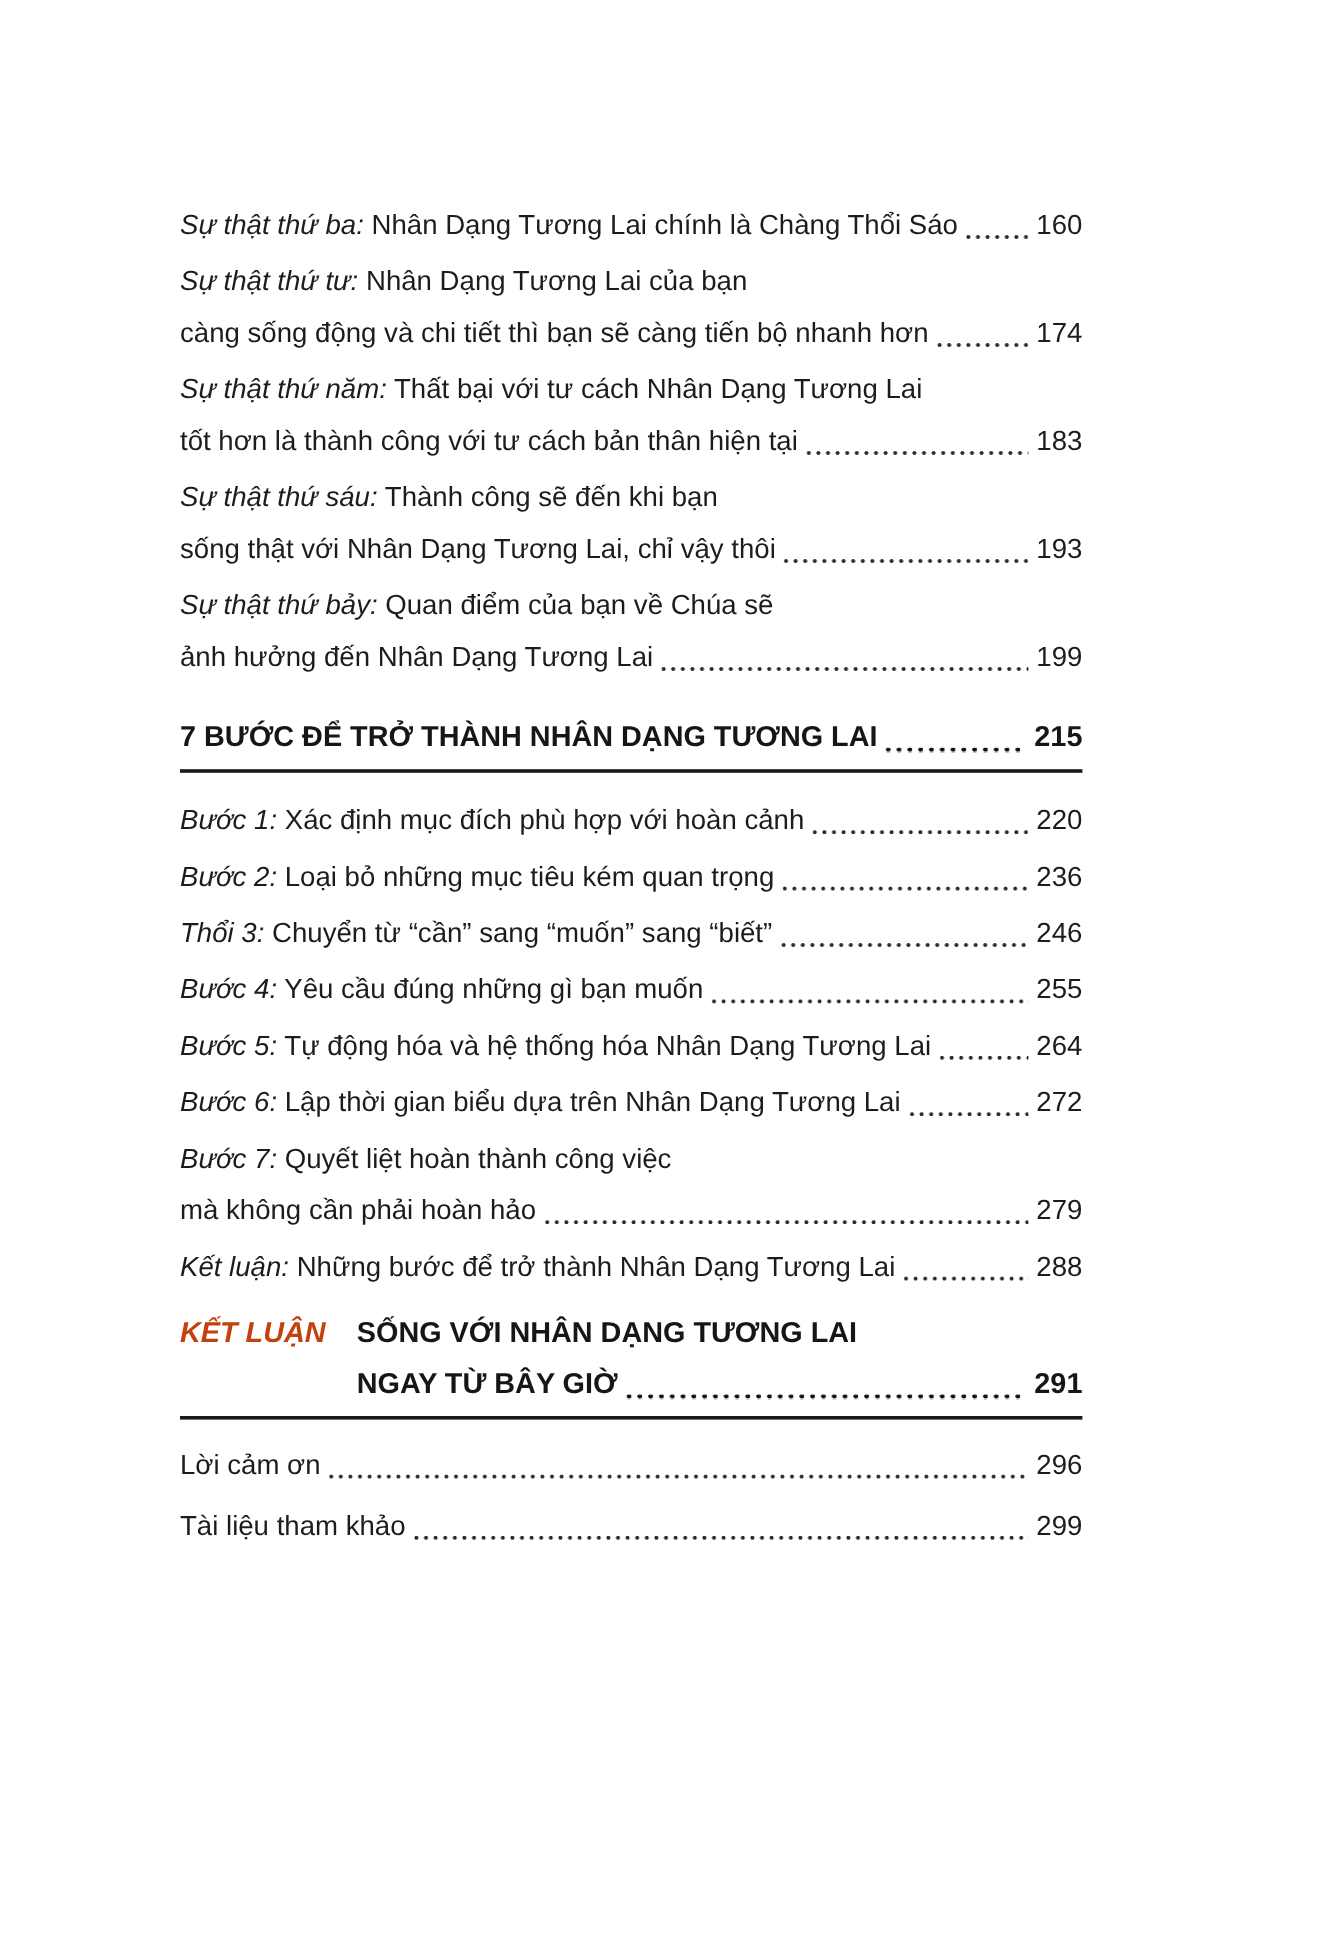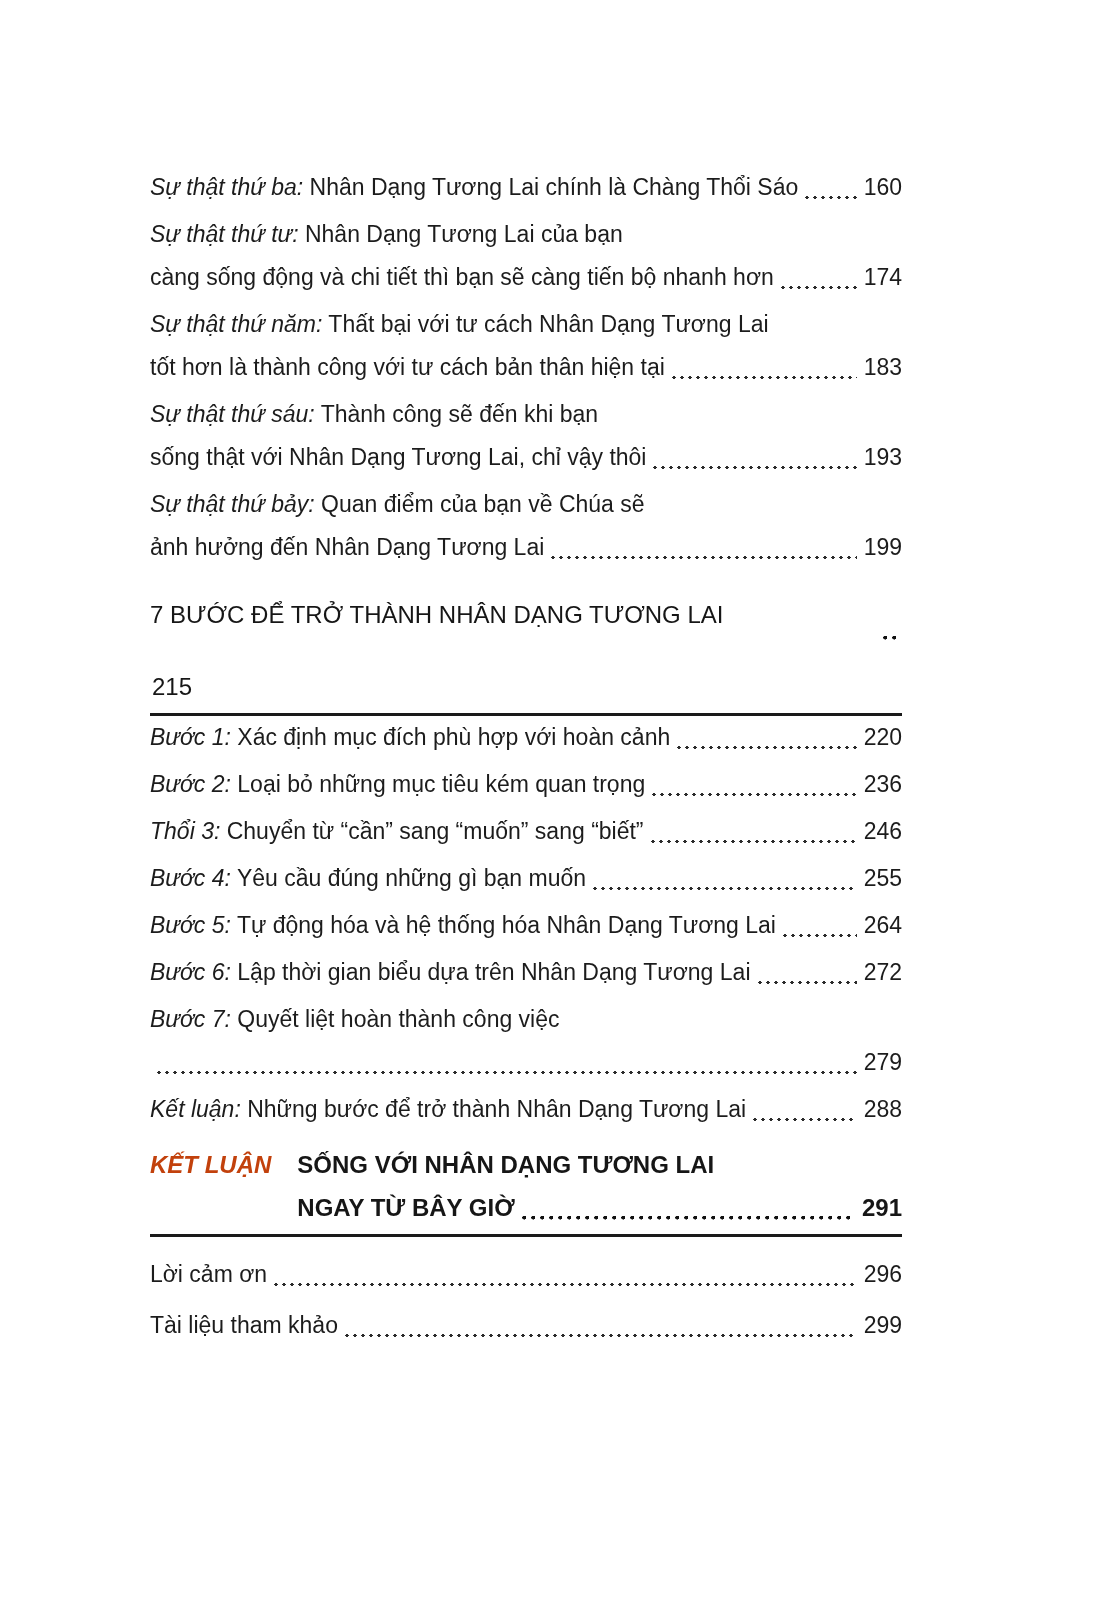--- a/index.html
+++ b/index.html
@@ -14,21 +14,21 @@
     overflow: hidden;
   }
   .content {
     position: absolute;
     left: 150px;
     top: 166px;
     width: 752px;
   }
   .line {
     display: flex;
-    align-items: flex-start;
+    align-items: flex-end;
     line-height: 43px;
     font-size: 23px;
   }
   .txt { flex: 0 1 auto; white-space: nowrap; }
   .lbl { font-style: italic; }
   .dots {
     flex: 1 1 20px;
     min-width: 14px;
     height: 3px;
     align-self: flex-end;
@@ -39,27 +39,27 @@
   }
   .dots.bold {
     background-image: radial-gradient(circle at 2.2px 1.6px, #111111 1.8px, rgba(0,0,0,0) 2.1px);
     background-size: 9px 4px;
     height: 4px;
     margin-bottom: 9px;
   }
   .pg { flex: 0 0 auto; margin-left: 2px; }
   .entry { margin-bottom: 4px; }
   .sec-head-block { margin-top: 24px; }
-  .sec-head-block .line { font-weight: 400; font-size: 24px; color: #161616; flex-direction: column; }
+  .sec-head-block .line { font-weight: 700; font-size: 24px; color: #161616; }
   .rule {
     height: 3px;
     background: #1a1a1a;
     margin-top: 5px;
   }
-  .steps { }
+  .steps { margin-top: 18px; }
   .concl-block { margin-top: 12px; }
   .concl-row {
     display: flex;
     align-items: flex-start;
     font-weight: 700;
     font-size: 24px;
     color: #161616;
   }
   .concl-label {
     flex: 0 0 auto;
@@ -192,20 +192,21 @@
         <span class="dots"></span>
         <span class="pg">272</span>
       </div>
     </div>
 
     <div class="entry">
       <div class="line">
         <span class="txt"><em class="lbl">Bước 7:</em> <span>Quyết liệt hoàn thành công việc</span></span>
       </div>
       <div class="line">
+        <span class="txt">mà không cần phải hoàn hảo</span>
         <span class="dots"></span>
         <span class="pg">279</span>
       </div>
     </div>
 
     <div class="entry">
       <div class="line">
         <span class="txt"><em class="lbl">Kết luận:</em> <span>Những bước để trở thành Nhân Dạng Tương Lai</span></span>
         <span class="dots"></span>
         <span class="pg">288</span>

